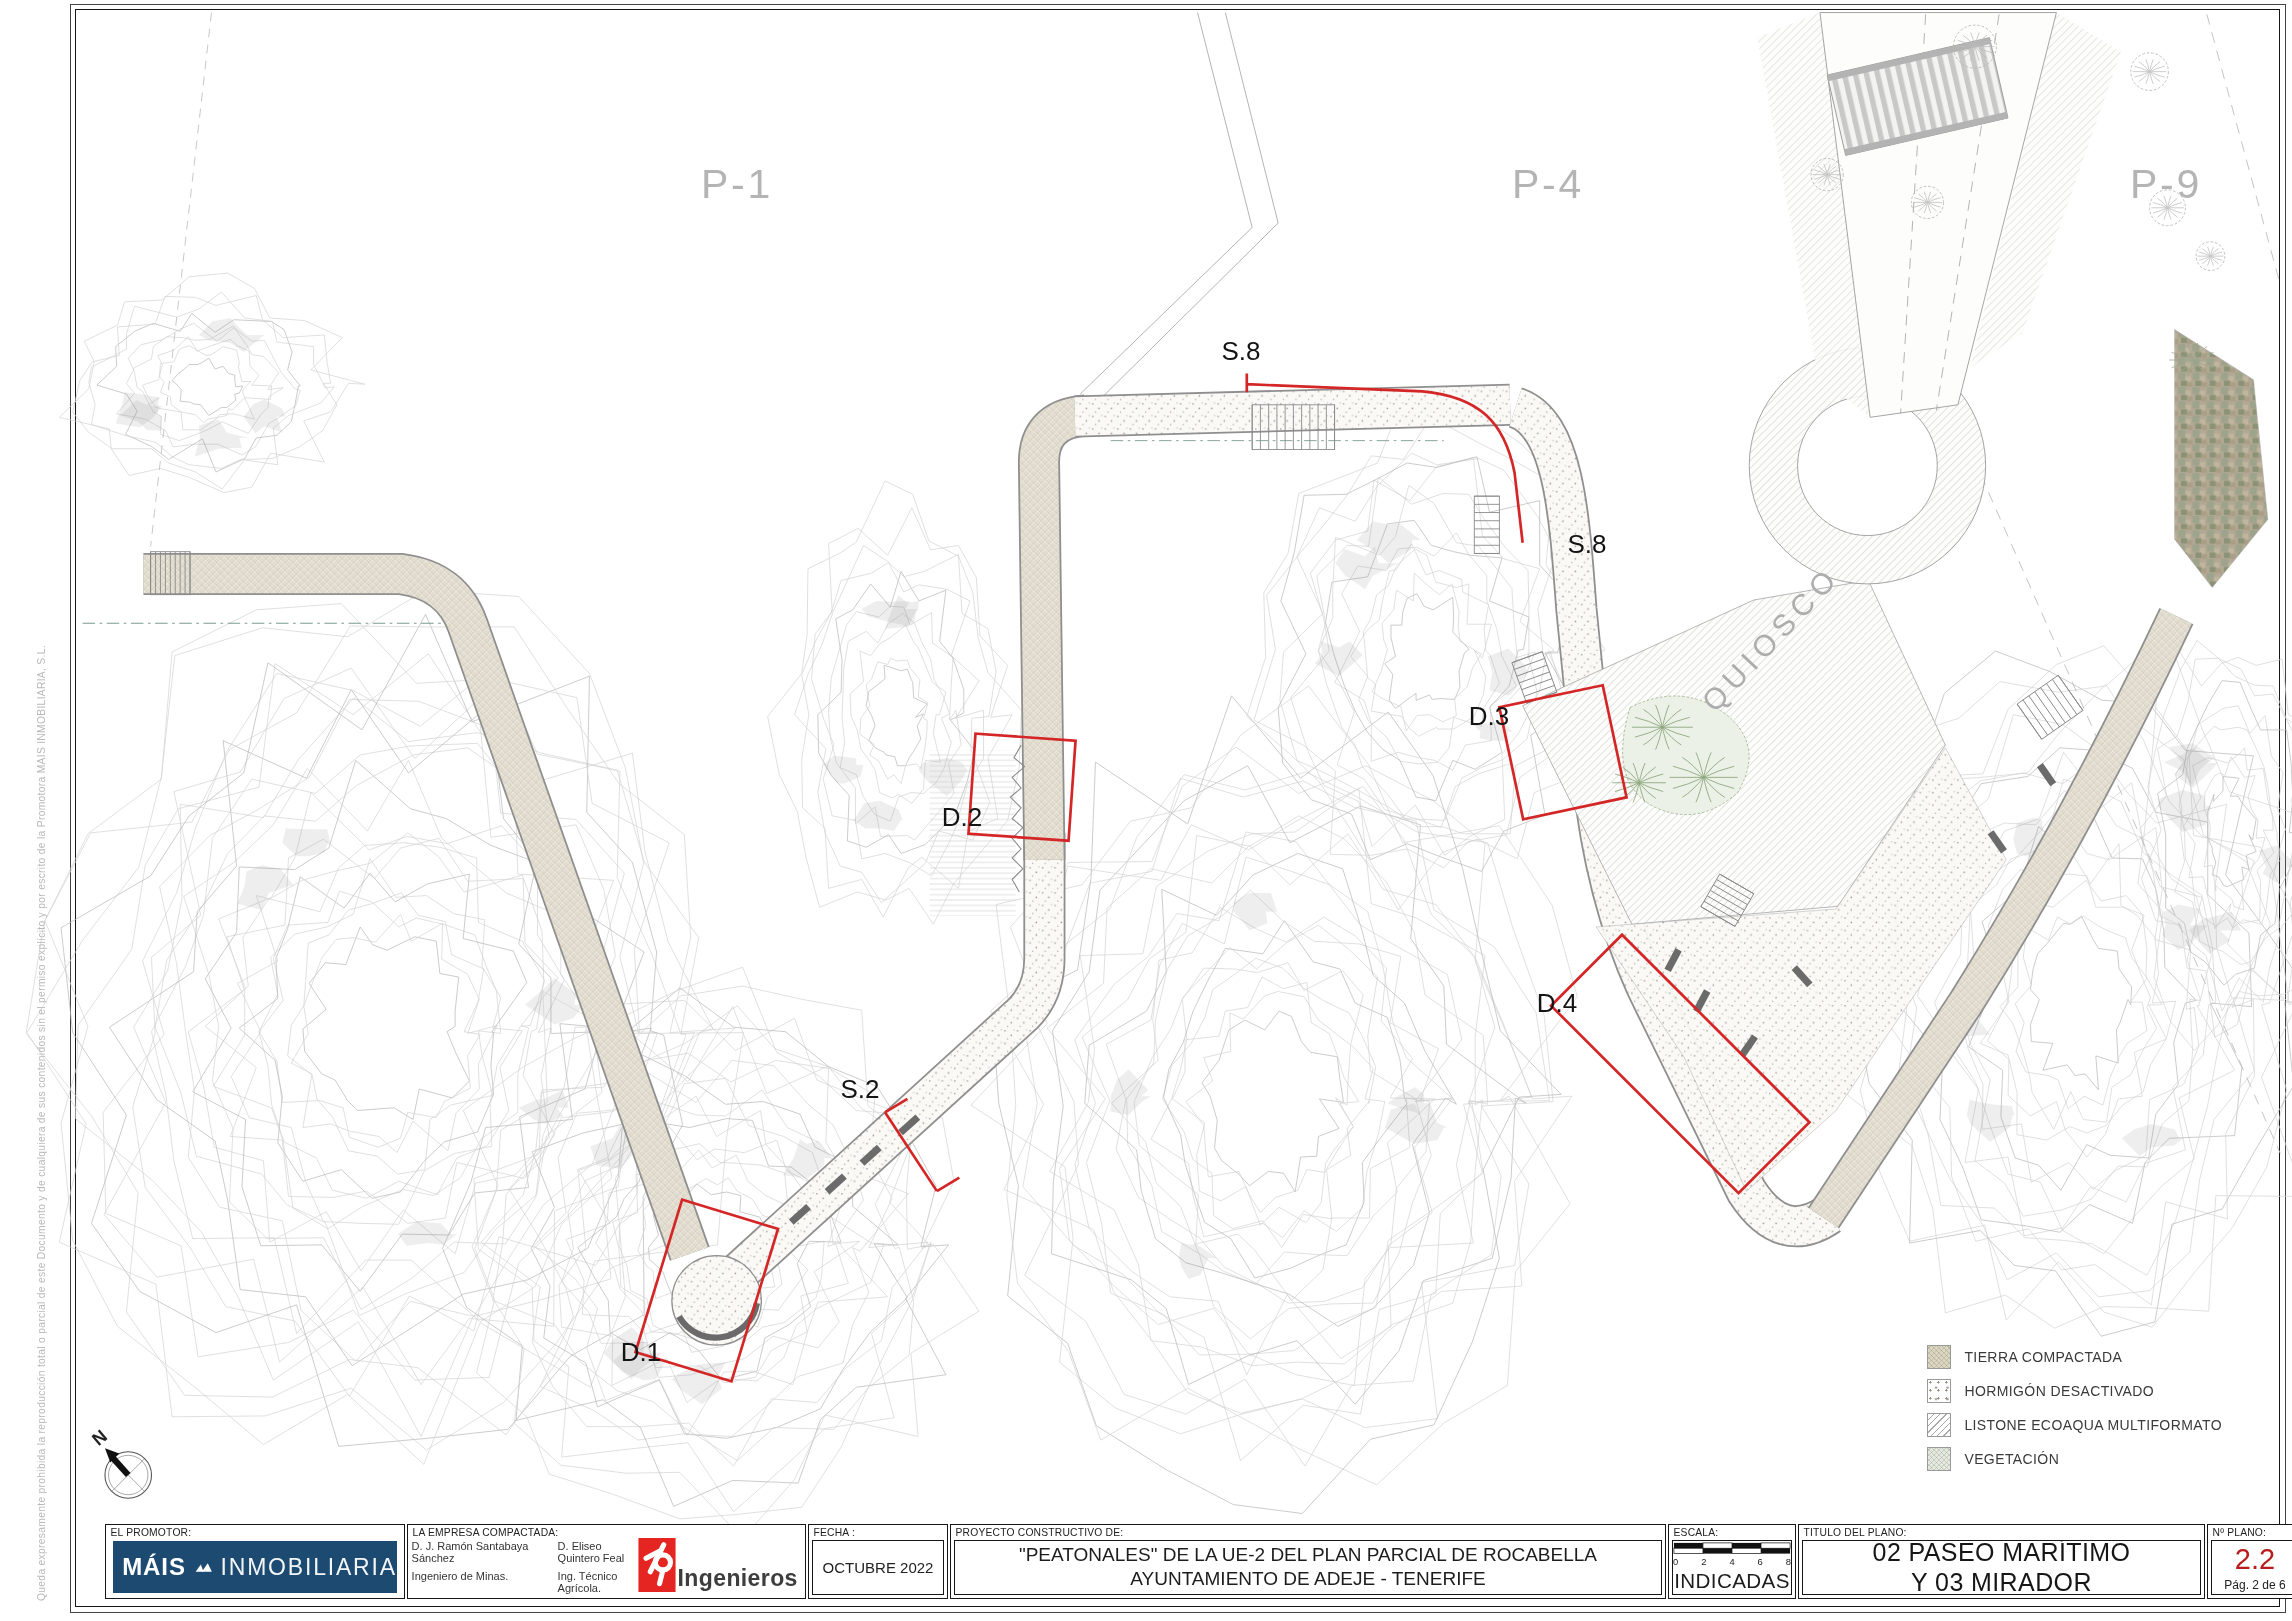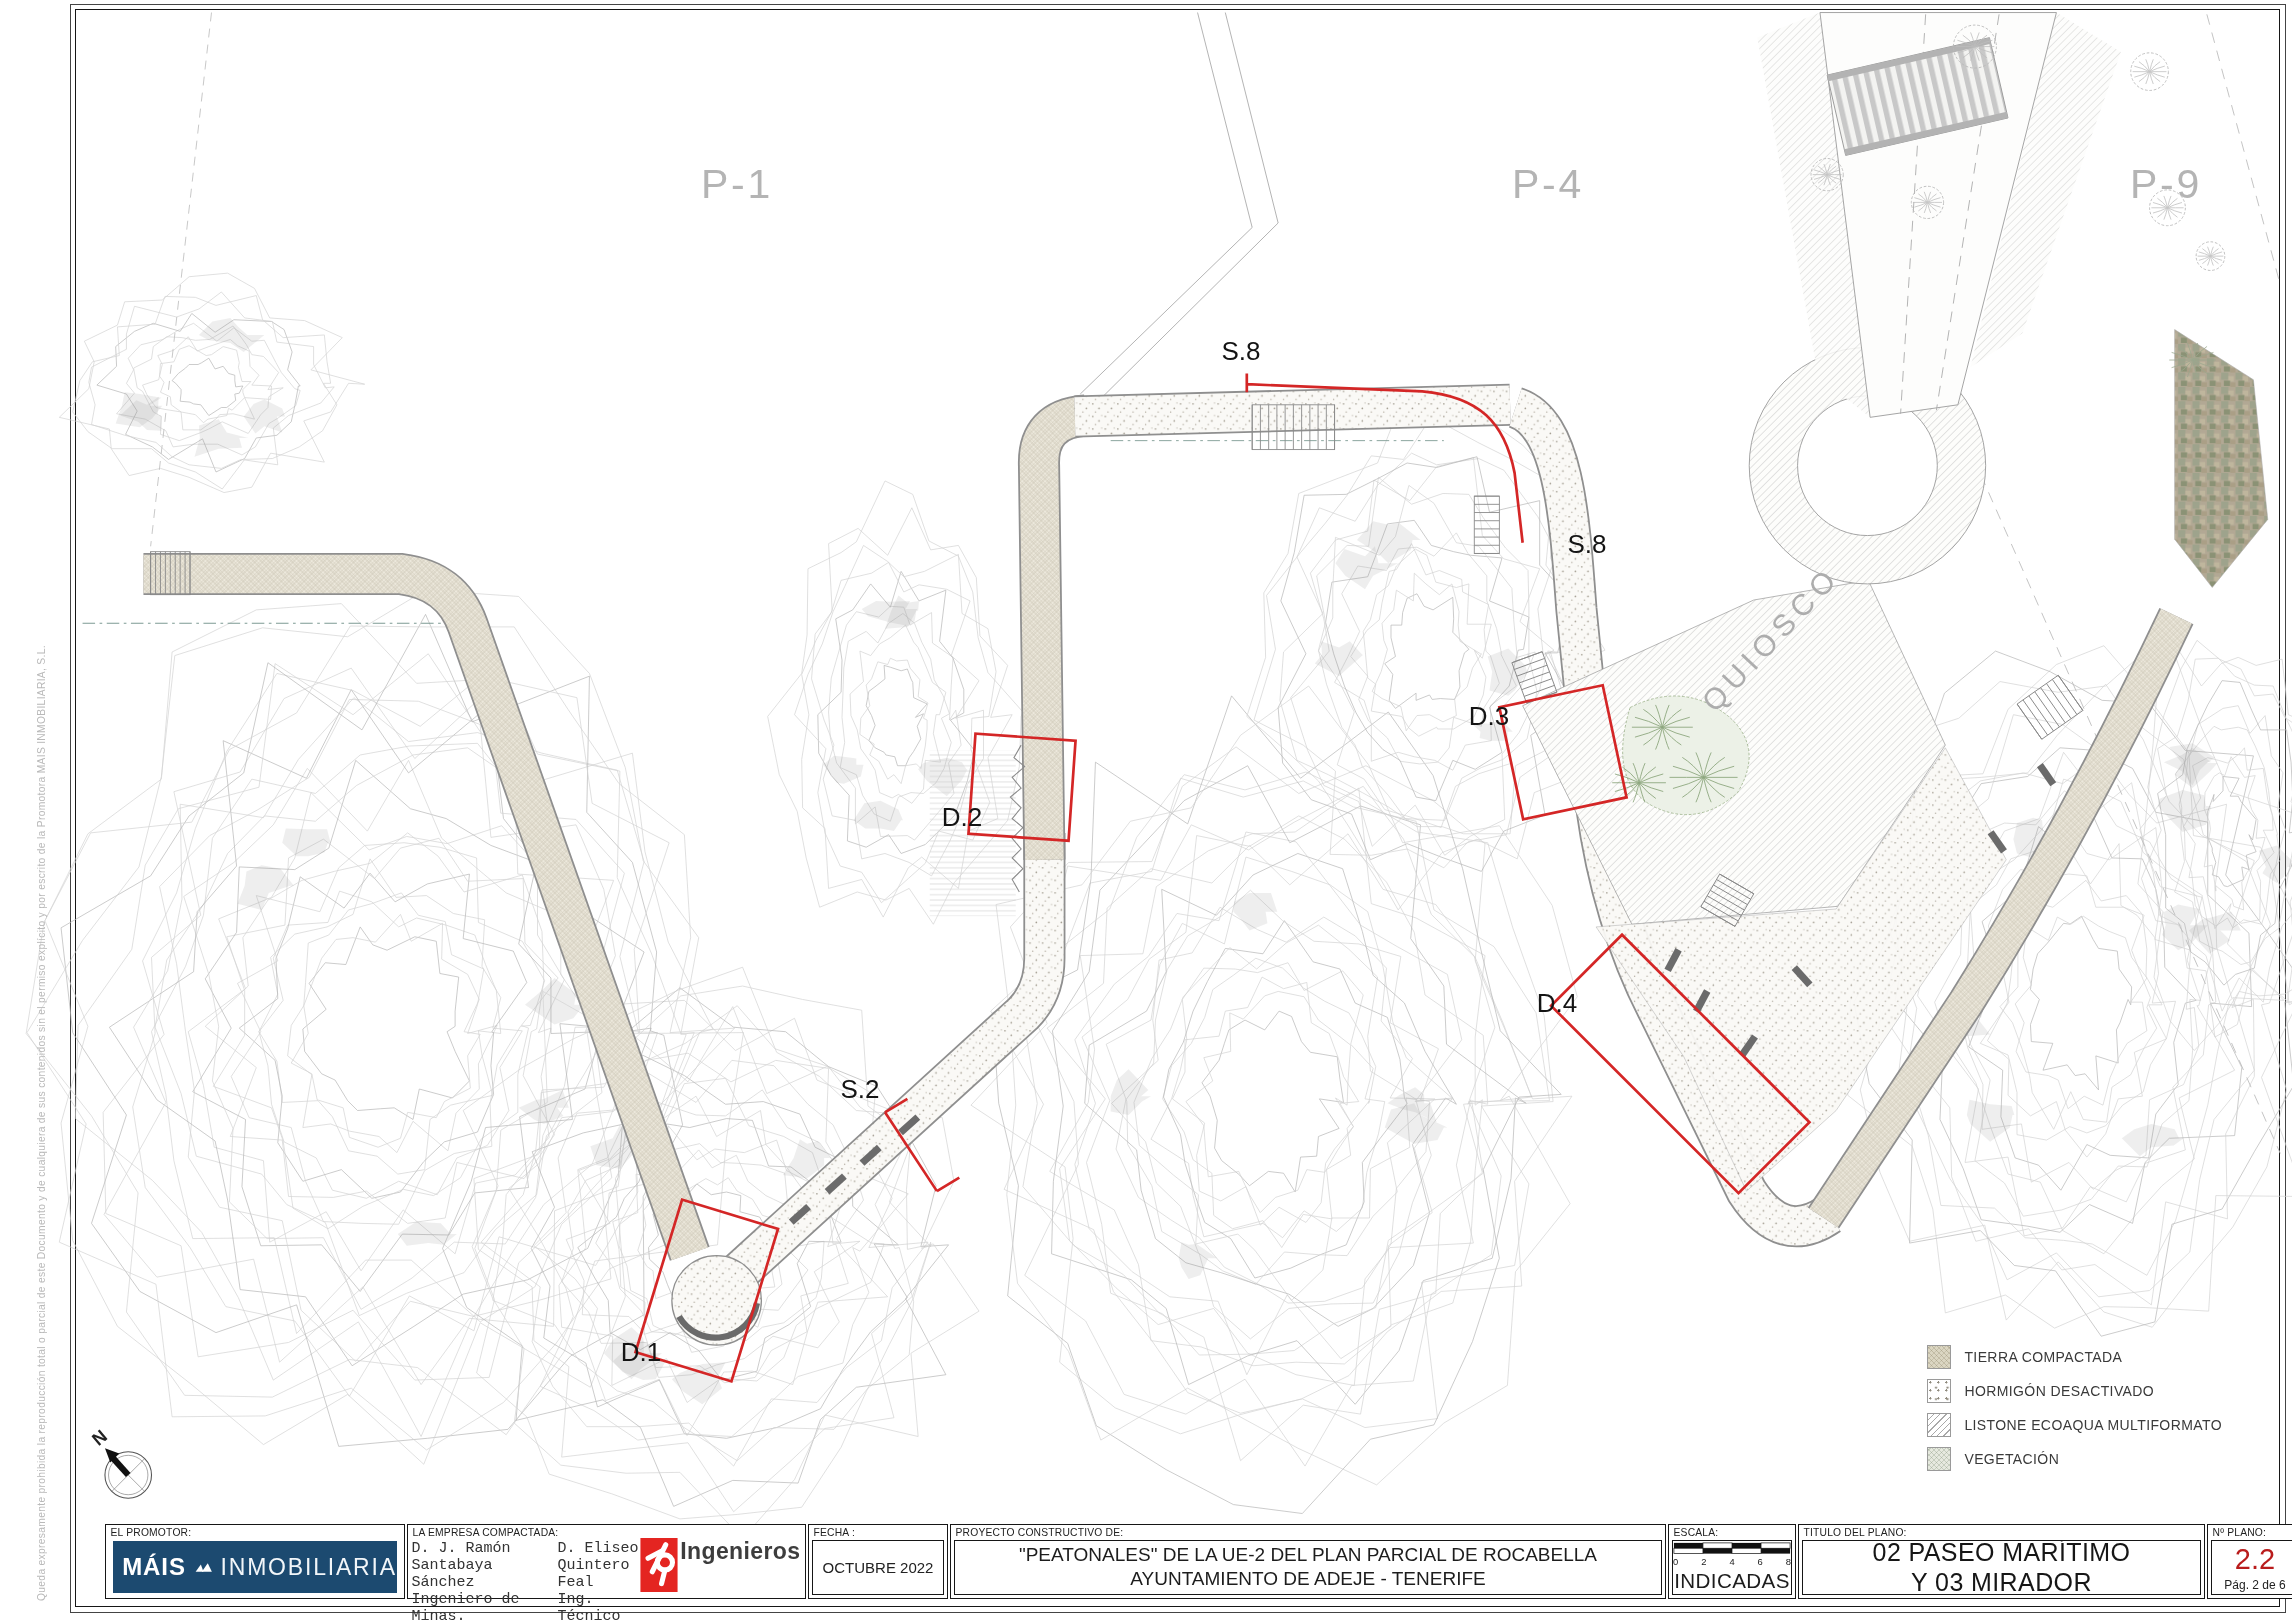--- a/index.html
+++ b/index.html
@@ -33,23 +33,23 @@
   
   .titleblock{position:absolute;left:81px;top:1524px;width:2198px;height:75px;display:flex;gap:2px;margin-left:24px;}
   .cell{border:1.8px solid #161616;background:#fff;box-sizing:border-box;display:flex;flex-direction:column;flex:none;}
   .cell-h{font-size:10.3px;color:#222;padding:1.8px 4.5px 0 4.5px;letter-spacing:0.2px;}
   .inner{flex:1;border:1.8px solid #161616;margin:1.8px 2.7px 2.7px 2.7px;display:flex;align-items:center;justify-content:center;flex-direction:column;overflow:hidden;}
   .mais-bar{flex:1;margin:3.6px 7.2px 5.4px 7.2px;display:flex;align-items:center;justify-content:center;}
   .mais-bold{color:#fff;font-size:24px;font-weight:bold;letter-spacing:0.9px;padding-left:9px;}
   .mais-light{color:#f2f6f9;font-size:23px;font-weight:400;letter-spacing:1.8px;}
   .cons-body{flex:1;display:flex;}
   .cons-left{flex:1;display:flex;flex-direction:column;justify-content:space-between;padding:2.7px 1.8px 5.4px 3.6px;}
-  .cons-row{display:flex;font-size:15px;color:#333;font-family:Liberation Mono, monospace;}
+  .cons-row{display:flex;font-size:11px;color:#333;}
   .cons-row span:first-child{width:146px;flex:none;}
-  .cons-logo{display:flex;padding:0 7.2px 7.2px 0;}
+  .cons-logo{display:flex;align-items:flex-end;padding:0 7.2px 7.2px 0;}
   .ing-word{font-size:23px;font-weight:bold;color:#3d3d3d;letter-spacing:0.4px;margin-left:1.8px;}
   .fecha-v{font-size:15px;color:#222;}
   .proj-line{font-size:19px;color:#1d1d1d;line-height:1.3;text-align:center;}
   .esc-ticks{display:flex;justify-content:space-between;width:118px;font-size:9.4px;color:#222;margin-top:-0.9px;}
   .esc-word{font-size:20.6px;color:#1d1d1d;margin-top:1.8px;letter-spacing:0.4px;}
   .tit-line{font-size:25px;color:#161616;line-height:1.22;text-align:center;letter-spacing:0.4px;}
   .np-big{font-size:29px;color:#b91c1c;}
   .np-page{font-size:12px;color:#222;margin-top:2.7px;}
 </style>
 </head>

